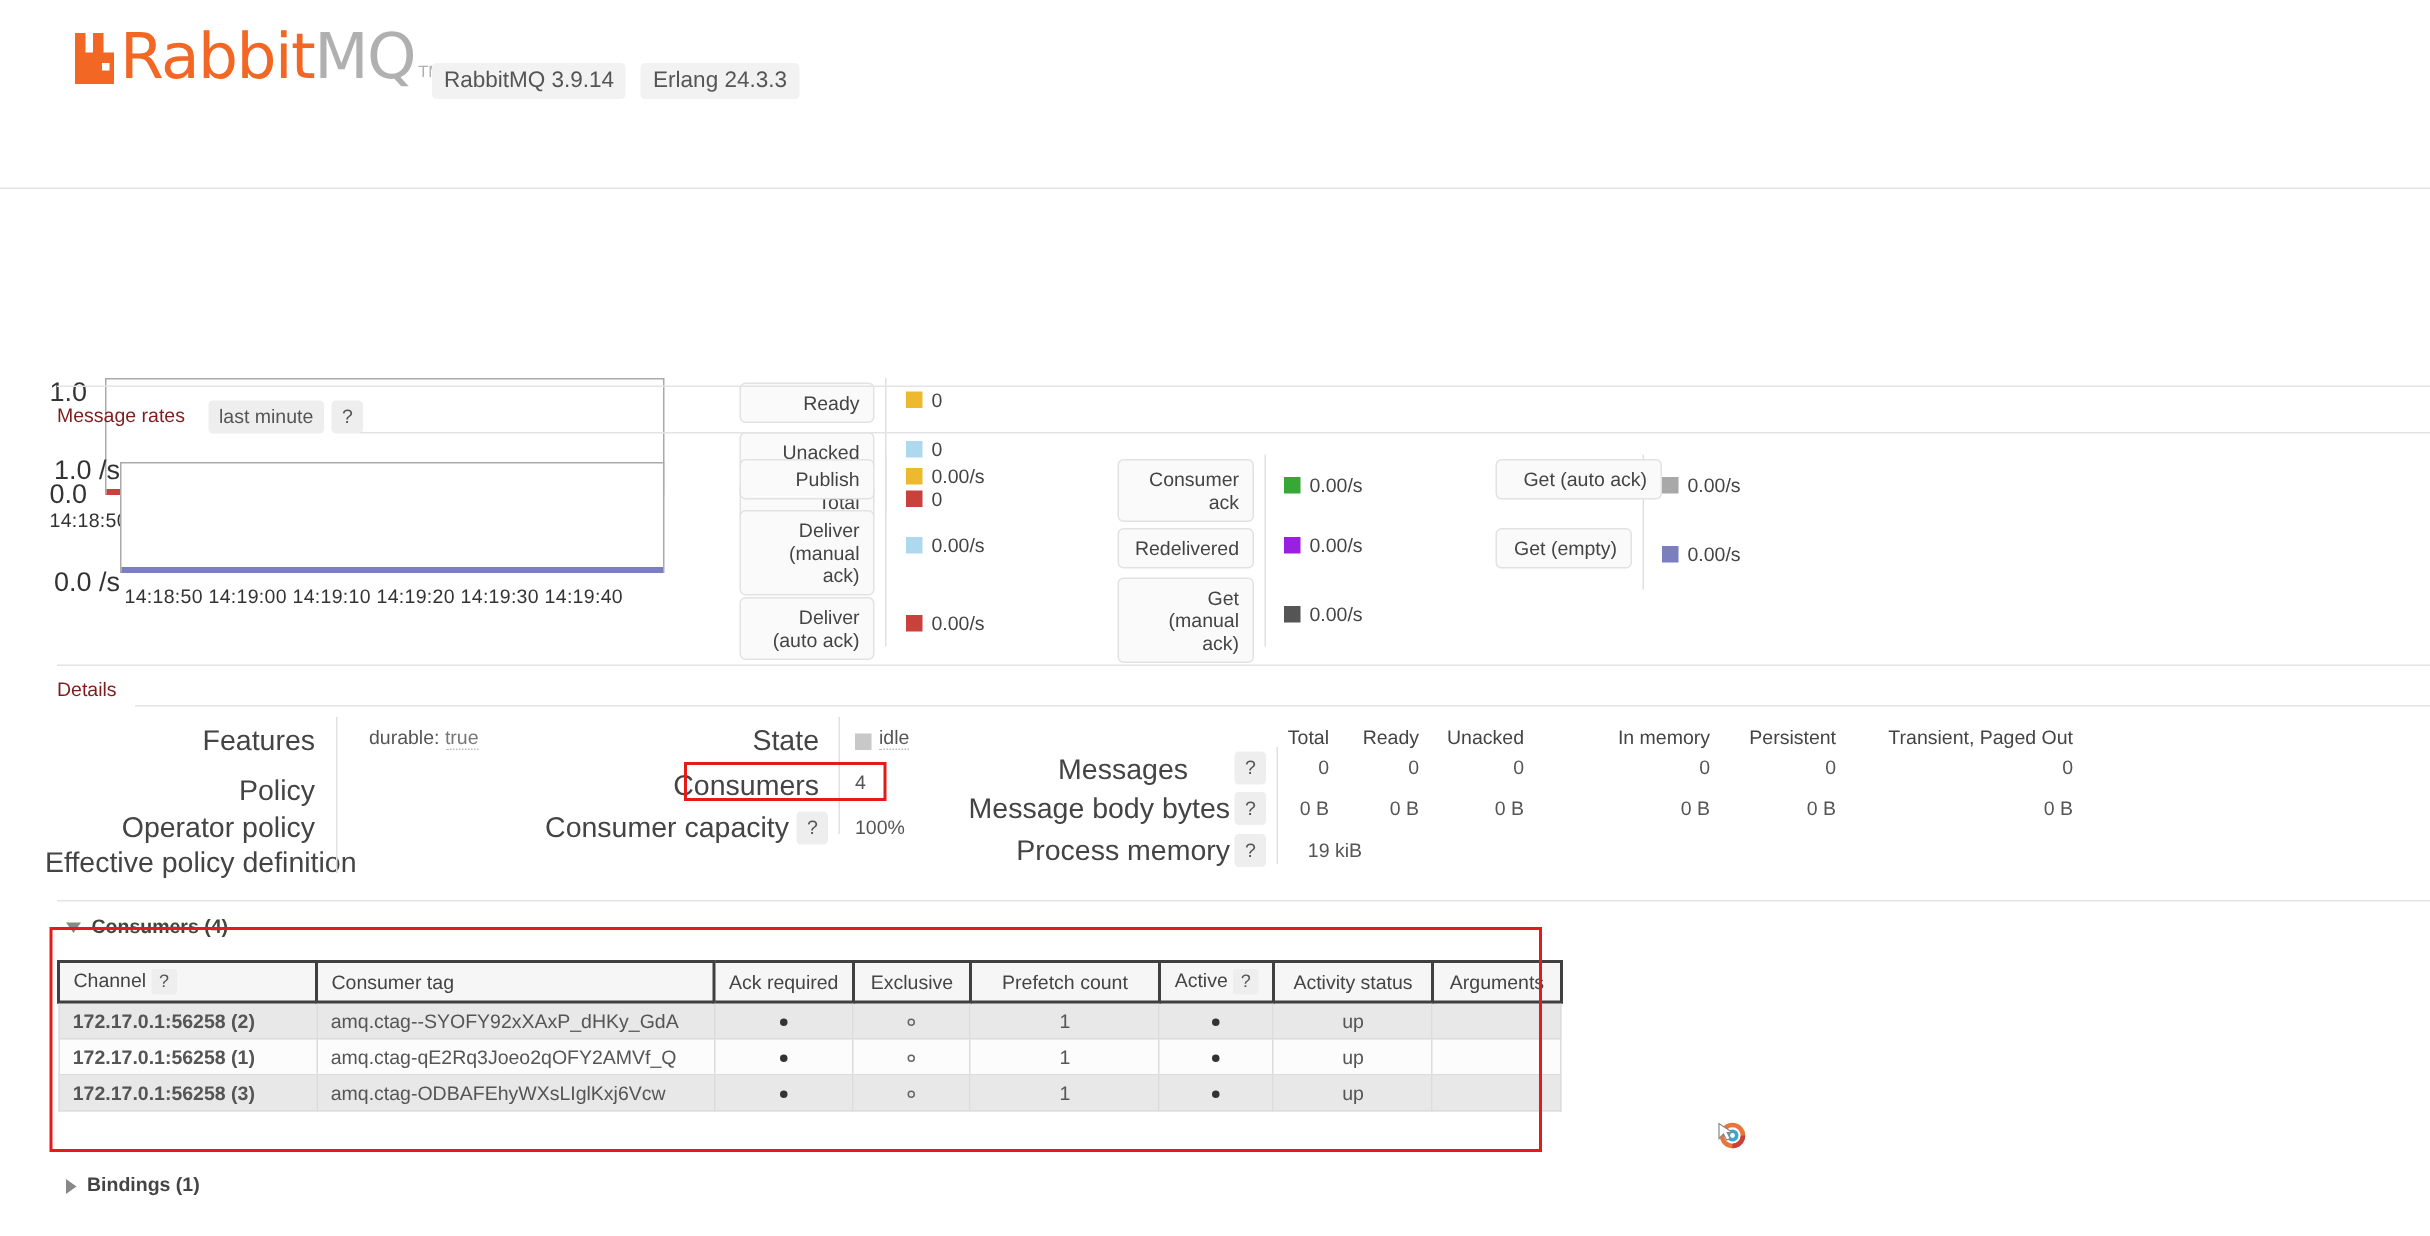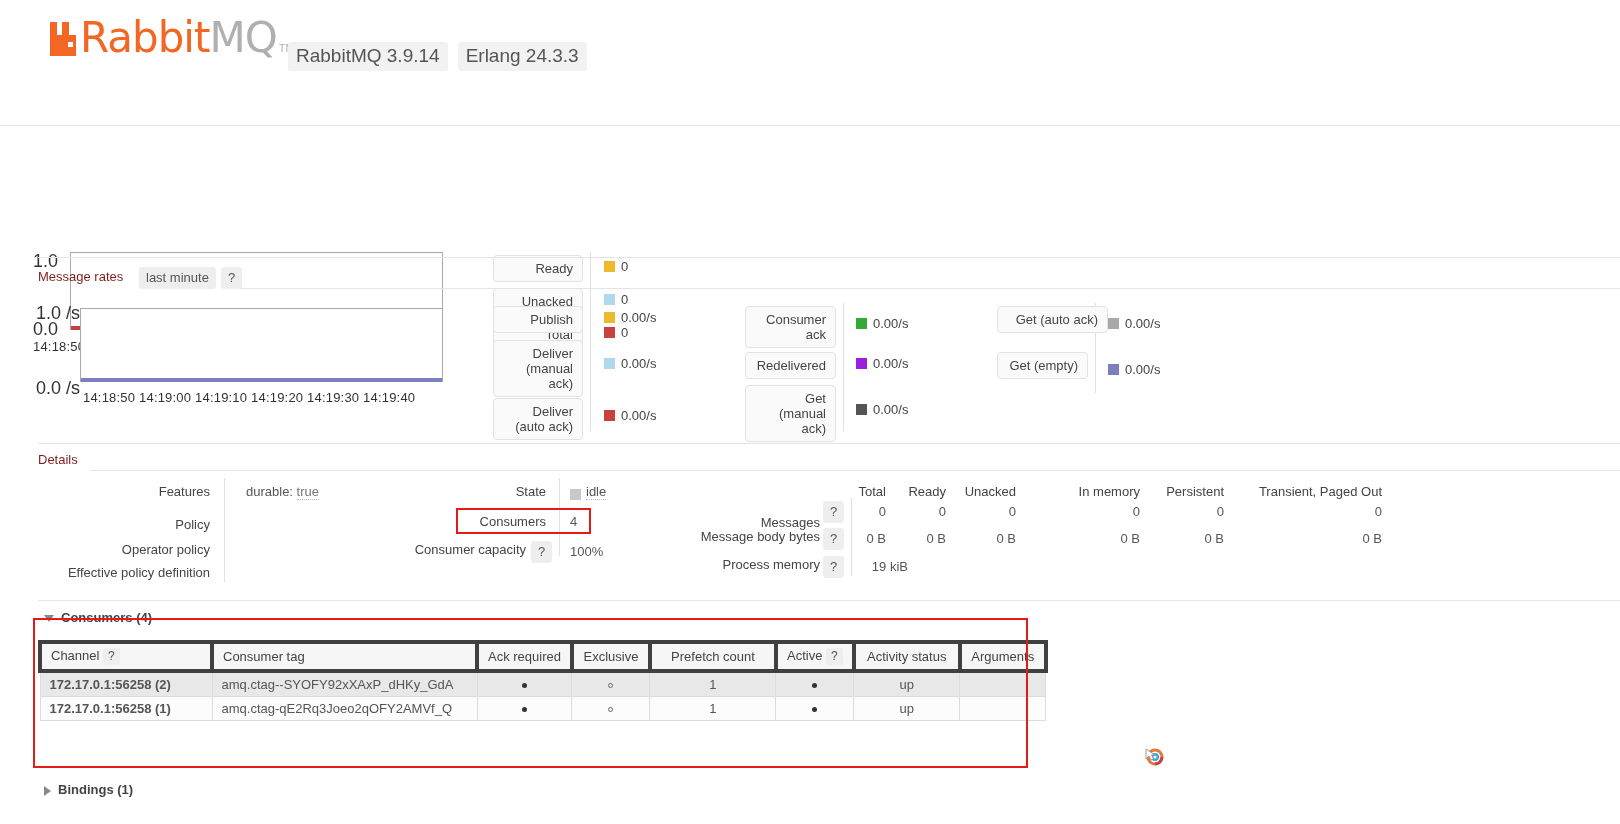--- a/index.html
+++ b/index.html
@@ -17,21 +17,21 @@
   
   .header { position: absolute; left: 0; top: 0; width: 1620px; height: 82px; }
   .logo-wrap { position: absolute; left: 48px; top: 18px; display: flex; align-items: flex-end; }
   .logo-mark { width: 30px; height: 38px; position: relative; margin-right: 2px; }
   .logo-text { font-size: 42px; line-height: 40px; font-weight: 400; letter-spacing: -1px; font-family: "DejaVu Sans", sans-serif; }
   .logo-rabbit { color: #f26724; }
   .logo-mq { color: #b0b0b0; }
   .logo-tm { font-size: 11px; color: #b0b0b0; position: relative; top: -4px; margin-left: 2px; }
   .version-pills { position: absolute; left: 288px; top: 42px; display: flex; gap: 10px; }
   .pill {
-    background: #f2f2f2; color: #555; font-size: 19px;
+    background: #f2f2f2; color: #555; font-size: 15px;
     padding: 3px 8px 4px 8px; border-radius: 3px; white-space: nowrap; text-align: center;
   }
 
   
   .nav { position: absolute; left: 0; top: 86px; width: 1620px; height: 38px; }
   .nav-inner { position: absolute; left: 48px; top: 0; display: flex; align-items: center; gap: 0; }
   .nav-item {
     font-size: 15px; font-weight: bold; color: #444;
     padding: 8px 18px; border-radius: 5px; white-space: nowrap; cursor: pointer;
   }
@@ -66,36 +66,36 @@
     position: absolute; background: #eeeeee; color: #555; font-size: 13px;
     padding: 3px 7px 4px 7px; border-radius: 3px;
   }
   .qmark {
     display: inline-block; background: #eeeeee; color: #555;
     font-size: 12px; padding: 1px 5px 2px 5px; border-radius: 2px;
     vertical-align: middle; cursor: pointer;
   }
 
   
-  .det-label { position: absolute; font-size: 13px; color: #444; text-align: right; white-space: nowrap; }
+  .det-label { position: absolute; font-size: 19px; color: #444; text-align: right; white-space: nowrap; }
   .det-val   { position: absolute; font-size: 13px; color: #555; white-space: nowrap; }
   .det-val .dim { color: #777; }
   .dotted { border-bottom: 1px dotted #bbb; }
   .colhead { position: absolute; font-size: 13px; color: #444; white-space: nowrap; text-align: right; }
   .cellnum { position: absolute; font-size: 13px; color: #555; white-space: nowrap; text-align: right; }
 
   
   .toggle-row { position: absolute; font-size: 13px; font-weight: bold; color: #444; cursor: pointer; }
   .tri { display: inline-block; width: 0; height: 0; margin-right: 7px; vertical-align: middle; }
   .tri-down { border-left: 5px solid transparent; border-right: 5px solid transparent; border-top: 7px solid #888; }
   .tri-right { border-top: 5px solid transparent; border-bottom: 5px solid transparent; border-left: 7px solid #888; }
 
   table.ctable { position: absolute; border-collapse: collapse; font-size: 13px; background:#fff; }
   table.ctable th {
-    background: #f6f6f6; border: 4px solid #404040;
+    background: #f6f6f6; border: 2px solid #404040;
     font-weight: normal; color: #444; padding: 4px 9px; text-align: center; white-space: nowrap;
   }
   table.ctable td {
     border: 1px solid #dcdcdc; padding: 4px 9px; color: #555; white-space: nowrap;
   }
   table.ctable tr.odd td { background: #e8e8e8; }
   table.ctable tr.even td { background: #fcfcfc; }
   td.chan { font-weight: bold; color: #333; text-align: left; }
   td.ctag { color: #666; text-align: left; }
   td.mid  { text-align: center; }
@@ -231,21 +231,21 @@
     <div class="sect-pill" style="left:531px; top:541px;">?</div>
     <div class="det-val" style="left:570px; top:544px;">100%</div>
 
     <div class="colhead" style="left:836px;  top:484px; width:50px;">Total</div>
     <div class="colhead" style="left:896px;  top:484px; width:50px;">Ready</div>
     <div class="colhead" style="left:956px;  top:484px; width:60px;">Unacked</div>
     <div class="colhead" style="left:1026px; top:484px; width:114px;">In memory</div>
     <div class="colhead" style="left:1140px; top:484px; width:84px;">Persistent</div>
     <div class="colhead" style="left:1224px; top:484px; width:158px;">Transient, Paged Out</div>
 
-    <div class="det-label" style="left:640px; top:503px; width:180px;margin-top:12px;">Messages</div>
+    <div class="det-label" style="left:612px; top:503px; width:180px;">Messages</div>
     <div class="sect-pill" style="left:823px; top:501px;">?</div>
     <div class="vrule" style="left:851px; top:498px; height:78px;"></div>
     <div class="cellnum" style="left:836px;  top:504px; width:50px;">0</div>
     <div class="cellnum" style="left:896px;  top:504px; width:50px;">0</div>
     <div class="cellnum" style="left:956px;  top:504px; width:60px;">0</div>
     <div class="cellnum" style="left:1026px; top:504px; width:114px;">0</div>
     <div class="cellnum" style="left:1140px; top:504px; width:84px;">0</div>
     <div class="cellnum" style="left:1224px; top:504px; width:158px;">0</div>
 
     <div class="det-label" style="left:600px; top:529px; width:220px;">Message body bytes</div>
@@ -302,20 +302,30 @@
         <tr class="even">
           <td class="chan">172.17.0.1:56258 (1)</td>
           <td class="ctag">amq.ctag-qE2Rq3Joeo2qOFY2AMVf_Q</td>
           <td class="mid"><span class="dot-filled"></span></td>
           <td class="mid"><span class="dot-empty"></span></td>
           <td class="mid">1</td>
           <td class="mid"><span class="dot-filled"></span></td>
           <td class="mid">up</td>
           <td class="mid"></td>
         </tr>
+        <tr class="odd">
+          <td class="chan">172.17.0.1:56258 (3)</td>
+          <td class="ctag">amq.ctag-ODBAFEhyWXsLIglKxj6Vcw</td>
+          <td class="mid"><span class="dot-filled"></span></td>
+          <td class="mid"><span class="dot-empty"></span></td>
+          <td class="mid">1</td>
+          <td class="mid"><span class="dot-filled"></span></td>
+          <td class="mid">up</td>
+          <td class="mid"></td>
+        </tr>
       </tbody>
     </table>
   </div>
 
   <div class="toggle-row" style="left:44px; top:782px;">
     <span class="tri tri-right"></span><span>Bindings (1)</span>
   </div>
 
   <svg class="cursor-busy" style="left:1144px; top:747px;" viewBox="0 0 20 20">
     <circle cx="11" cy="10" r="7" fill="none" stroke="#e8763a" stroke-width="3"></circle>

